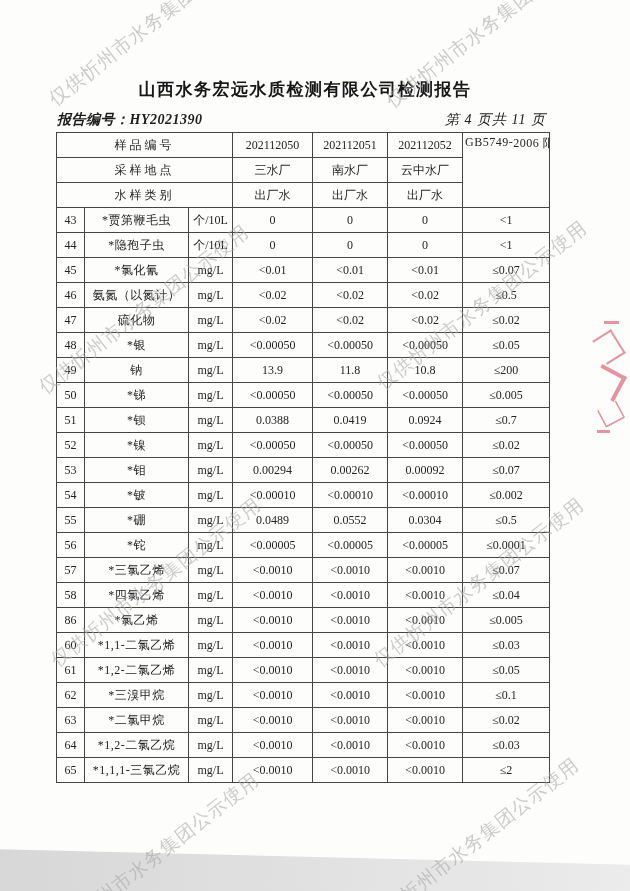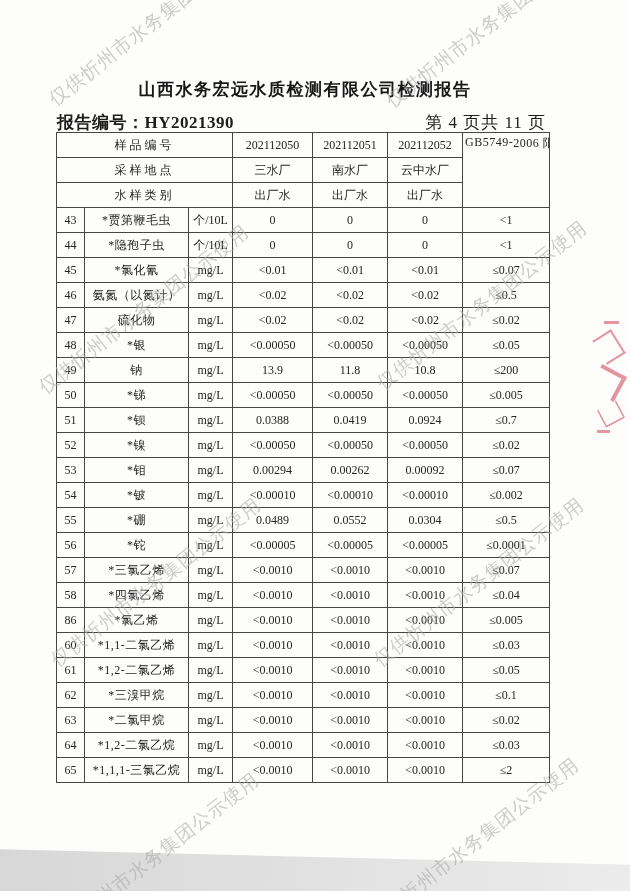--- a/index.html
+++ b/index.html
@@ -18,21 +18,21 @@
   }
   .title{
     position:absolute; left:0; top:78px; width:610px;
     text-align:center; font-size:17px; font-weight:bold;
     letter-spacing:1.5px; color:#171717;
     font-family:"Liberation Sans","DejaVu Sans",sans-serif;
   }
   .meta-line{
     position:absolute; left:57px; top:111px; width:489px;
     display:flex; justify-content:space-between; align-items:baseline;
-    font-size:17px; color:#1d1d1d;
+    font-size:14px; color:#1d1d1d;font-style:italic;
   }
   .meta-line .repno{font-weight:bold; letter-spacing:.5px;
     font-family:"Liberation Sans","DejaVu Sans",sans-serif;}
   .meta-line .repno .num{font-weight:bold; font-family:"Liberation Serif",serif;}
   .meta-line .pageinfo{letter-spacing:1px;}
 
   table.report{
     position:absolute; left:56px; top:132px; width:494px;
     border-collapse:collapse; table-layout:fixed;
   }

